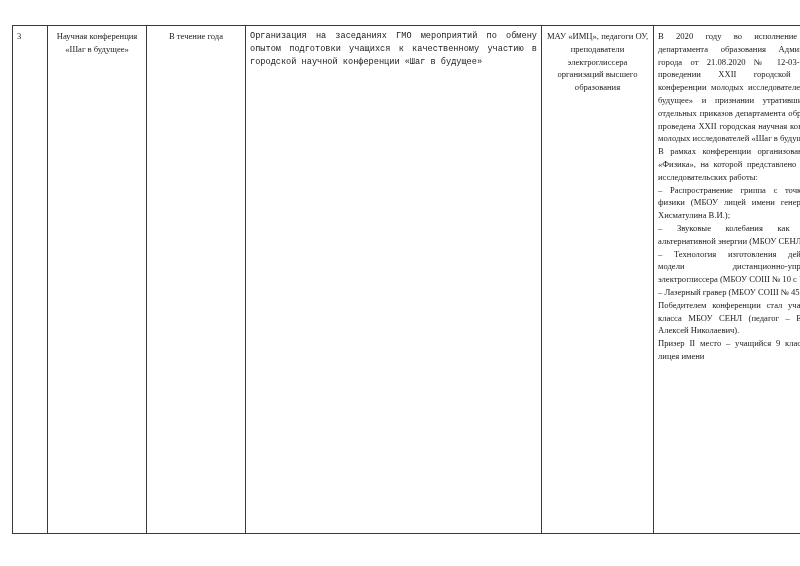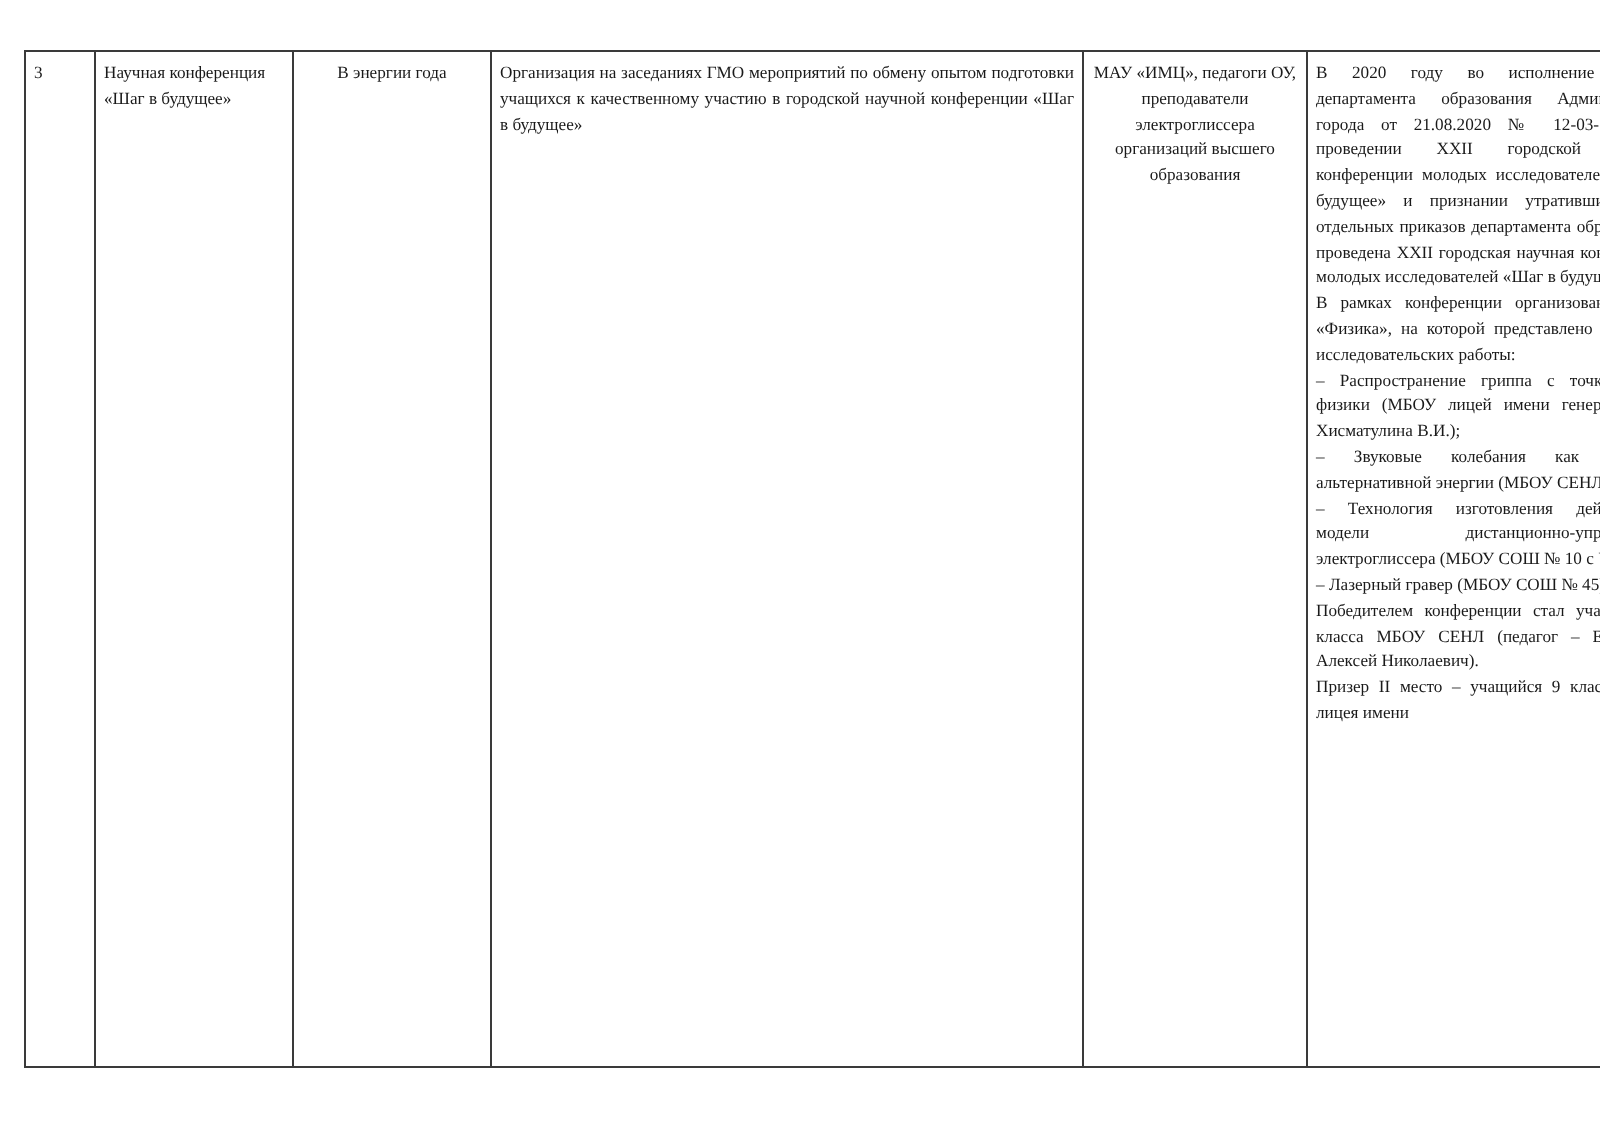--- a/index.html
+++ b/index.html
@@ -30,23 +30,23 @@
   }
   table.doc-table td {
     border: 1px solid #3a3a3a;
     vertical-align: top;
     padding: 4px 4px 0 4px;
     font-size: 8.6px;
     line-height: 12.8px;
     height: 503px;
   }
   .col-num    { width: 26px;  text-align: left; }
-  .col-name   { width: 90px;  text-align: left; vertical-align: middle; }
+  .col-name   { width: 90px;  text-align: center; vertical-align: middle; }
   .col-term   { width: 90px;  text-align: center; vertical-align: middle; }
-  .col-desc   { width: 287px; text-align: justify; }
+  .col-desc   { width: 287px; text-align: justify; font-family: Liberation Mono, monospace; }
   .col-exec   { width: 103px; text-align: center; }
   .col-result { width: 180px; text-align: justify; }
 
   .col-desc p,
   .col-result p {
     margin: 0;
     text-align: justify;
     text-justify: inter-word;
   }
   .col-result p {
@@ -65,21 +65,21 @@
     <tbody>
       <tr>
 
         <td class="col-num num-cell">3</td>
 
         <td class="col-name">
           <p>Научная конференция «Шаг в будущее»</p>
         </td>
 
         <td class="col-term">
-          <p>В энергии года</p>
+          <p>В течение года</p>
         </td>
 
         <td class="col-desc">
           <p>Организация на заседаниях ГМО мероприятий по обмену опытом подготовки учащихся к качественному участию в городской научной конференции «Шаг в будущее»</p>
         </td>
 
         <td class="col-exec">
           <p>МАУ «ИМЦ», педагоги ОУ, преподаватели электроглиссера организаций высшего образования</p>
         </td>
 

